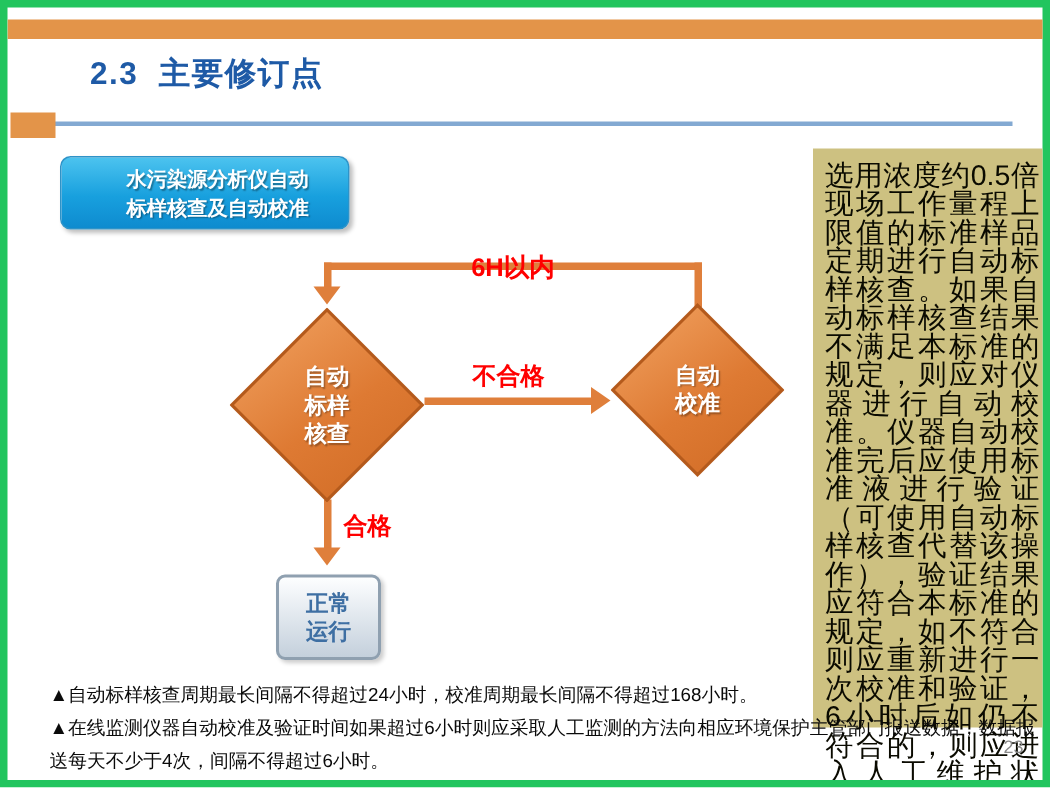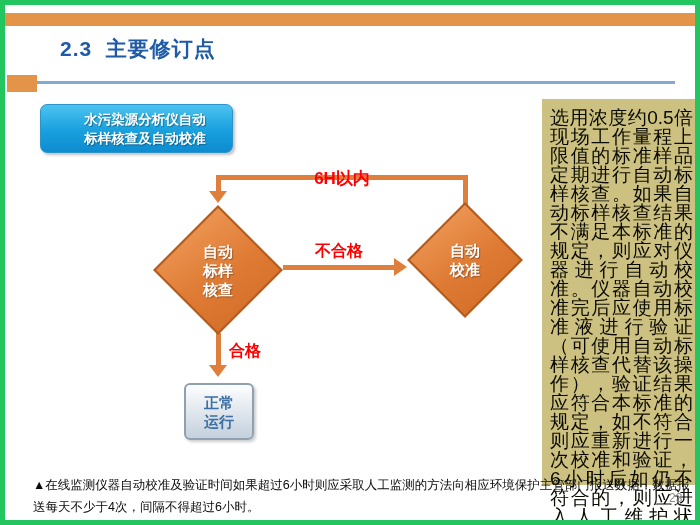--- a/index.html
+++ b/index.html
@@ -120,17 +120,18 @@
     <div class="d-outer"></div>
     <div class="d-inner">自动
 校准</div>
   </div>
 
   <div class="result-box">
     <span>正常
 运行</span>
   </div>
 
+  <div class="footnote fn1">▲自动标样核查周期最长间隔不得超过24小时，校准周期最长间隔不得超过168小时。</div>
   <div class="footnote fn2">▲在线监测仪器自动校准及验证时间如果超过6小时则应采取人工监测的方法向相应环境保护主管部门报送数据，数据报送每天不少于4次，间隔不得超过6小时。</div>
 
   <div class="page-number">23</div>
 
 </div>
 
 </body></html>

